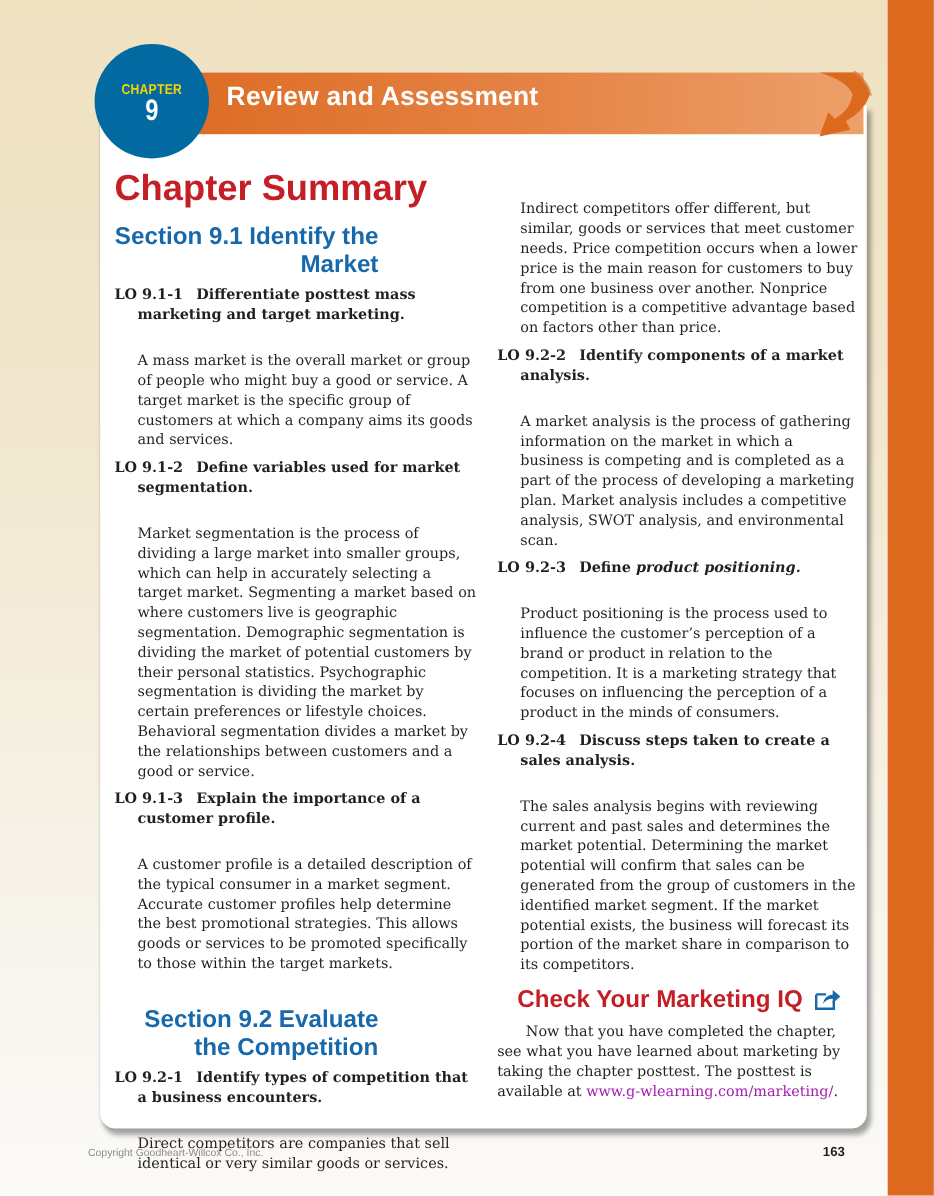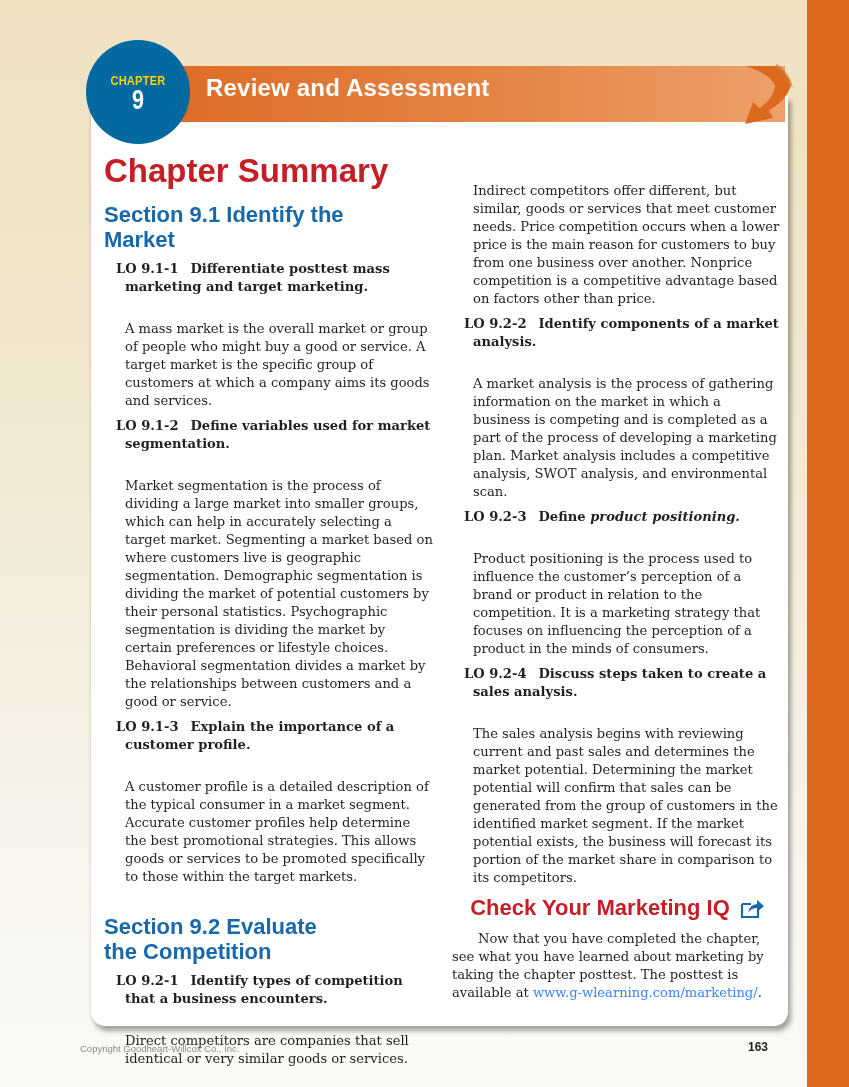--- a/index.html
+++ b/index.html
@@ -52,41 +52,42 @@
   .col-left { left: 104px; top: 154px; width: 330px; }
   .col-right { left: 452px; top: 158px; width: 330px; }
   h1.summary {
     font-family: Liberation Sans, sans-serif; font-weight: bold;
     font-size: 33px; color: #c41e26; line-height: 34px; margin-bottom: 14px;
   }
   h2.section {
     font-family: "Liberation Sans", sans-serif; font-weight: bold;
     font-size: 22px; color: #1769ab; line-height: 25px; margin-bottom: 8px;
     width: 240px;
+    text-align: right;
   }
   h2.iq {
     font-family: "Liberation Sans", sans-serif; font-weight: bold;
     font-size: 22px; color: #c41e26; line-height: 28px; margin: 0 0 8px 0;
     display: flex; align-items: center; justify-content: center;
   }
   .lo { margin-bottom: 7px; }
   .lo-head {
     font-weight: bold; font-size: 13.1px; line-height: 18px; color: #231f20;
     padding-left: 21px; text-indent: -21px;
   }
-  .lo-code { margin-right: 12px; margin-left: 12px; }
+  .lo-code { margin-right: 12px; }
   .lo-body {
     font-size: 13.1px; line-height: 18px; color: #231f20;
     padding-left: 21px;
     margin-top: 24px;
   }
   .para {
     font-size: 13.1px; line-height: 18px; color: #231f20; text-indent: 26px;
   }
-  .link { color: #3b82f6; }
+  .link { color: #a21caf; }
   .ext-icon { margin-left: 10px; width: 24px; height: 22px; display: inline-block; }
   .footer-copy {
     position: absolute; left: 80px; top: 1043px;
     font-family: "Liberation Sans", sans-serif; font-size: 9.5px; color: #8a8a8a;
   }
   .footer-page {
     position: absolute; left: 748px; top: 1040px;
     font-family: "Liberation Sans", sans-serif; font-weight: bold; font-size: 12px; color: #231f20;
   }
   .sp-section2 { margin-top: 28px; }

